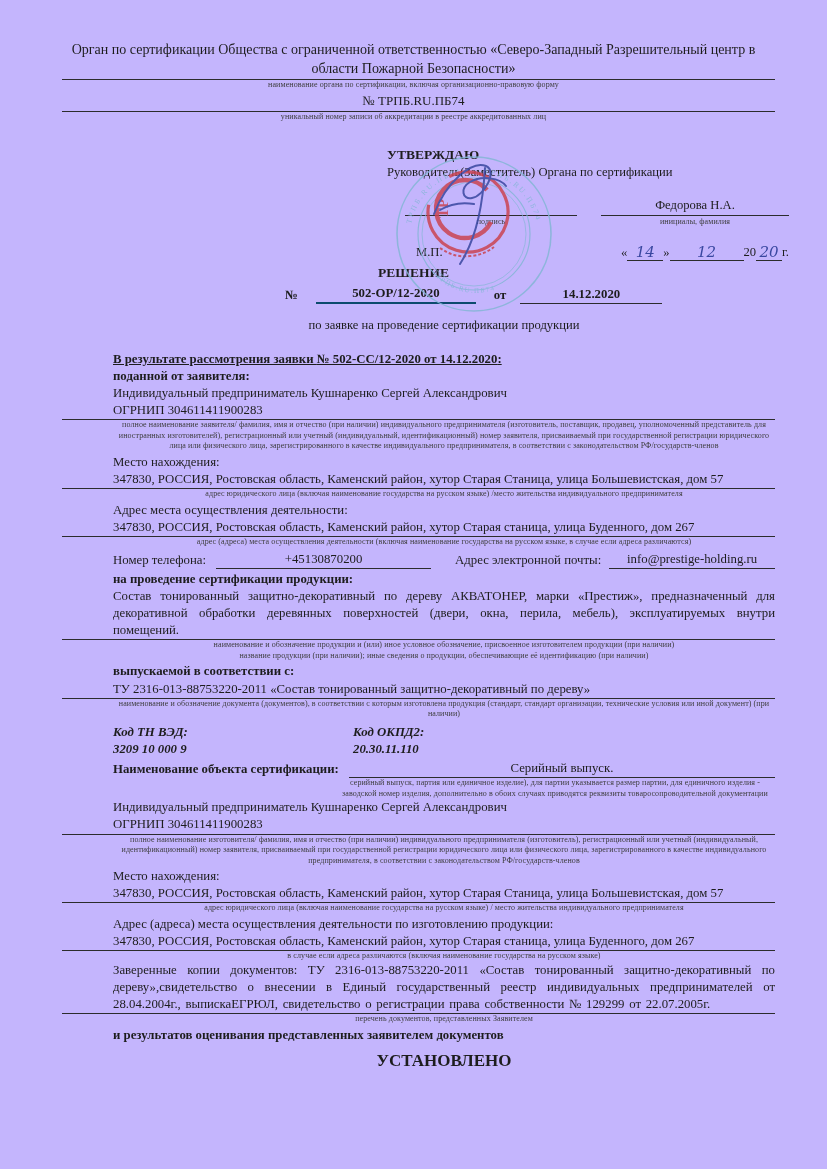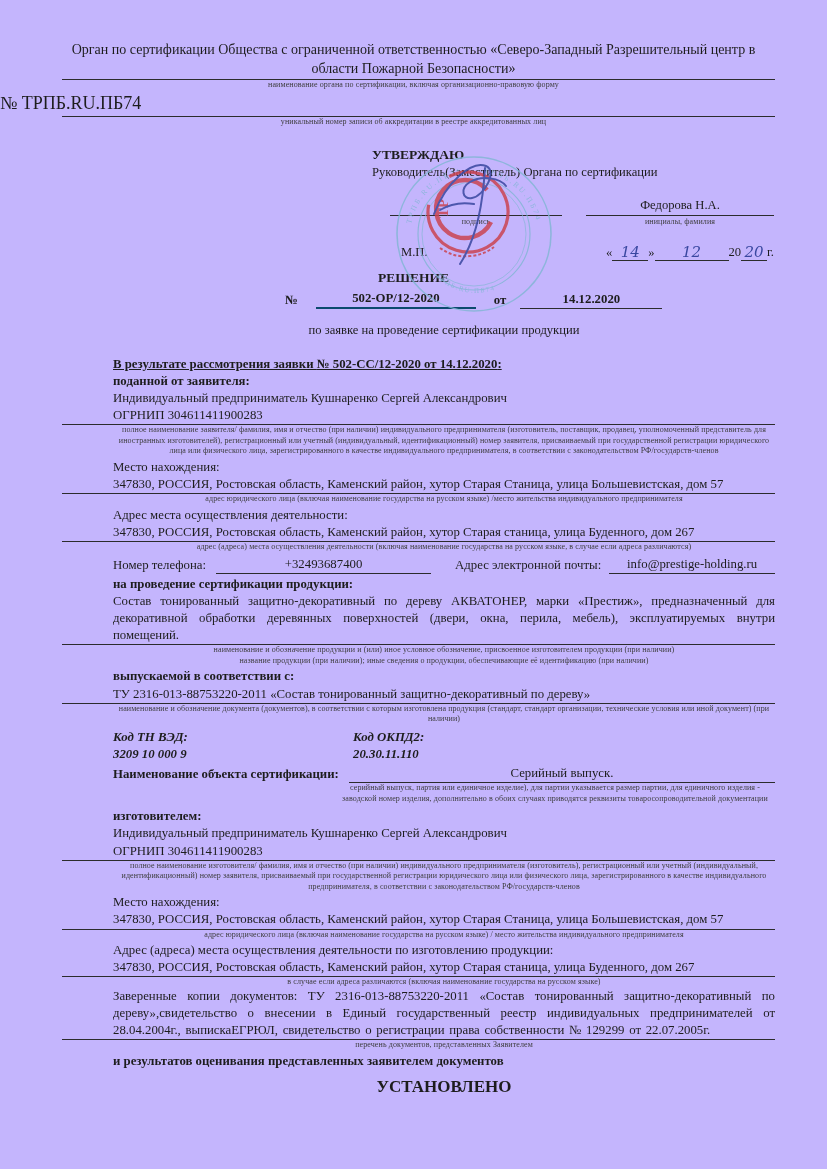--- a/index.html
+++ b/index.html
@@ -6,23 +6,23 @@
   .page{
     position:relative; width:827px; height:1169px; margin:0 auto;
     background:#c4b5fd; overflow:hidden;
     font-family:"Liberation Serif","DejaVu Serif",serif;
     color:#1d1d1d;
   }
   
   .org-head{padding-top:40px; text-align:center; font-size:14px; line-height:1.38; margin:0 60px;}
   .hrule{border-bottom:1px solid #2c2c2c; margin:0 52px 0 62px; height:0;}
   .cap{font-size:8px; color:#3c3c3c; text-align:center; line-height:1.32; letter-spacing:.1px;}
-  .accred{ text-align:left; font-size:18px; margin-top:3px; padding-bottom:2px;}
-  
-  .approve{position:absolute; left:372px; top:146px; width:402px; font-size:12.6px; line-height:1.35;}
+  .accred{ text-align:center; font-size:13px; margin-top:3px; padding-bottom:2px;}
+  
+  .approve{position:absolute; left:387px; top:146px; width:402px; font-size:12.6px; line-height:1.35;}
   .approve .title{font-weight:bold; font-size:13.5px;}
   .sig-row{display:flex; align-items:flex-end; margin-top:16px;}
   .sig-line{margin-left:18px; width:172px; border-bottom:1px solid #2c2c2c; height:15px;}
   .name-box{margin-left:24px; flex:1; text-align:center; border-bottom:1px solid #2c2c2c; padding-bottom:1px;}
   .sig-caps{display:flex; margin-top:1px;}
   .sig-caps .c1{margin-left:18px; width:172px; text-align:center;}
   .sig-caps .c2{margin-left:24px; flex:1; text-align:center;}
   .mp-row{display:flex; align-items:flex-end; margin-top:16px;}
   .mp{margin-left:29px;}
   .dateline{margin-left:auto; display:flex; align-items:flex-end; white-space:nowrap;}
@@ -149,21 +149,21 @@
     <div class="sect">Место нахождения:</div>
     <div class="val-u xl"><span>347830, РОССИЯ, Ростовская область, Каменский район, хутор Старая Станица, улица Большевистская, дом 57</span></div>
     <div class="cap">адрес юридического лица (включая наименование государства на русском языке) /место жительства индивидуального предпринимателя</div>
 
     <div class="sect">Адрес места осуществления деятельности:</div>
     <div class="val-u xl"><span>347830, РОССИЯ, Ростовская область, Каменский район, хутор Старая станица, улица Буденного, дом 267</span></div>
     <div class="cap">адрес (адреса) места осуществления деятельности (включая наименование государства на русском языке, в случае если адреса различаются)</div>
 
     <div class="phone-row">
       <span>Номер телефона:</span>
-      <span class="phone-val">+32493687400</span>
+      <span class="phone-val">+45130870200</span>
       <span class="email-lab">Адрес электронной почты:</span>
       <span class="email-val">info@prestige-holding.ru</span>
     </div>
 
     <div class="b mt2">на проведение сертификации продукции:</div>
     <div class="just">Состав тонированный защитно-декоративный по дереву АКВАТОНЕР, марки «Престиж», предназначенный для декоративной обработки деревянных поверхностей (двери, окна, перила, мебель), эксплуатируемых внутри помещений.</div>
     <div class="hrule xl" style="margin:0 0 0 -51px;"></div>
     <div class="cap">наименование и обозначение продукции и (или) иное условное обозначение, присвоенное изготовителем продукции (при наличии)</div>
     <div class="cap">название продукции (при наличии); иные сведения о продукции, обеспечивающие её идентификацию (при наличии)</div>
 
@@ -181,21 +181,20 @@
         <div>20.30.11.110</div>
       </div>
     </div>
 
     <div class="obj-row">
       <span class="b">Наименование объекта сертификации:</span>
       <span class="obj-serial">Серийный выпуск.</span>
     </div>
     <div class="cap obj-cap">серийный выпуск, партия или единичное изделие), для партии указывается размер партии, для единичного изделия - заводской номер изделия, дополнительно в обоих случаях приводятся реквизиты товаросопроводительной документации</div>
 
-    <div class="b mt4">изготовителем:</div>
     <div>Индивидуальный предприниматель Кушнаренко Сергей Александрович</div>
     <div class="val-u xl"><span>ОГРНИП 304611411900283</span></div>
     <div class="cap">полное наименование изготовителя/ фамилия, имя и отчество (при наличии) индивидуального предпринимателя (изготовитель), регистрационный или учетный (индивидуальный, идентификационный) номер заявителя, присваиваемый при государственной регистрации юридического лица или физического лица, зарегистрированного в качестве индивидуального предпринимателя, в соответствии с законодательством РФ/государств-членов</div>
 
     <div class="sect">Место нахождения:</div>
     <div class="val-u xl"><span>347830, РОССИЯ, Ростовская область, Каменский район, хутор Старая Станица, улица Большевистская, дом 57</span></div>
     <div class="cap">адрес юридического лица (включая наименование государства на русском языке) / место жительства индивидуального предпринимателя</div>
 
     <div class="sect">Адрес (адреса) места осуществления деятельности по изготовлению продукции:</div>
     <div class="val-u xl"><span>347830, РОССИЯ, Ростовская область, Каменский район, хутор Старая станица, улица Буденного, дом 267</span></div>

